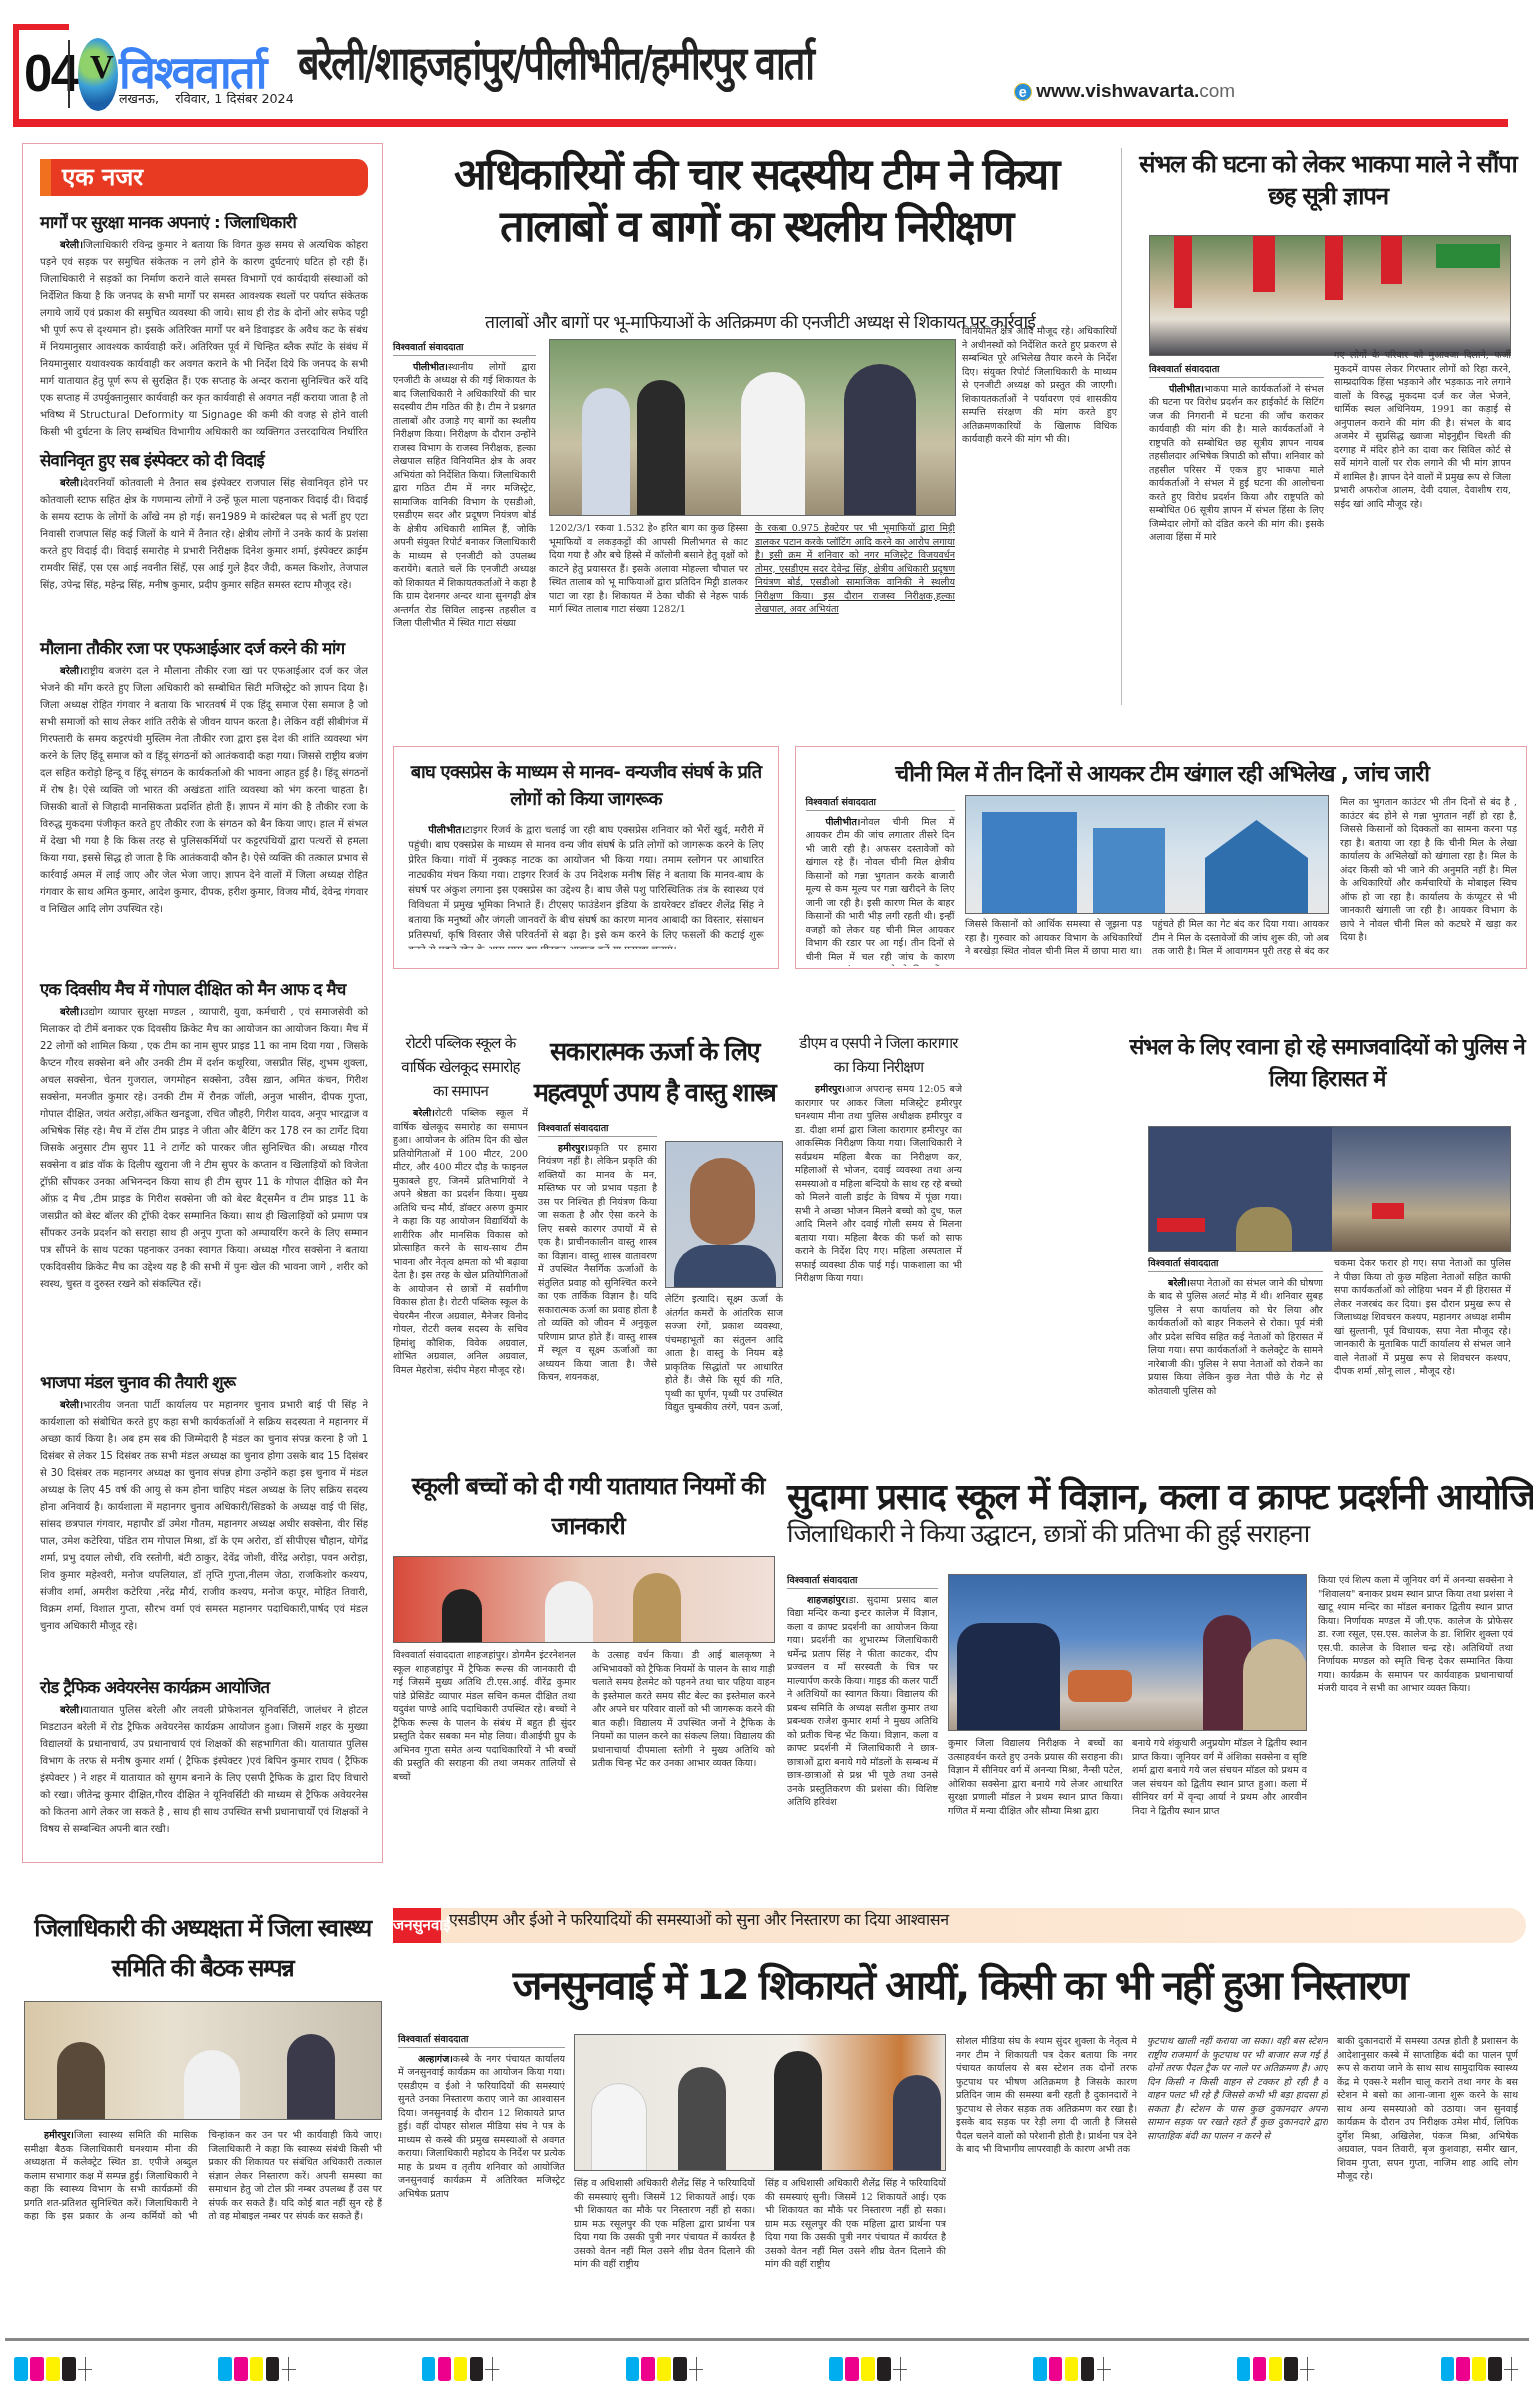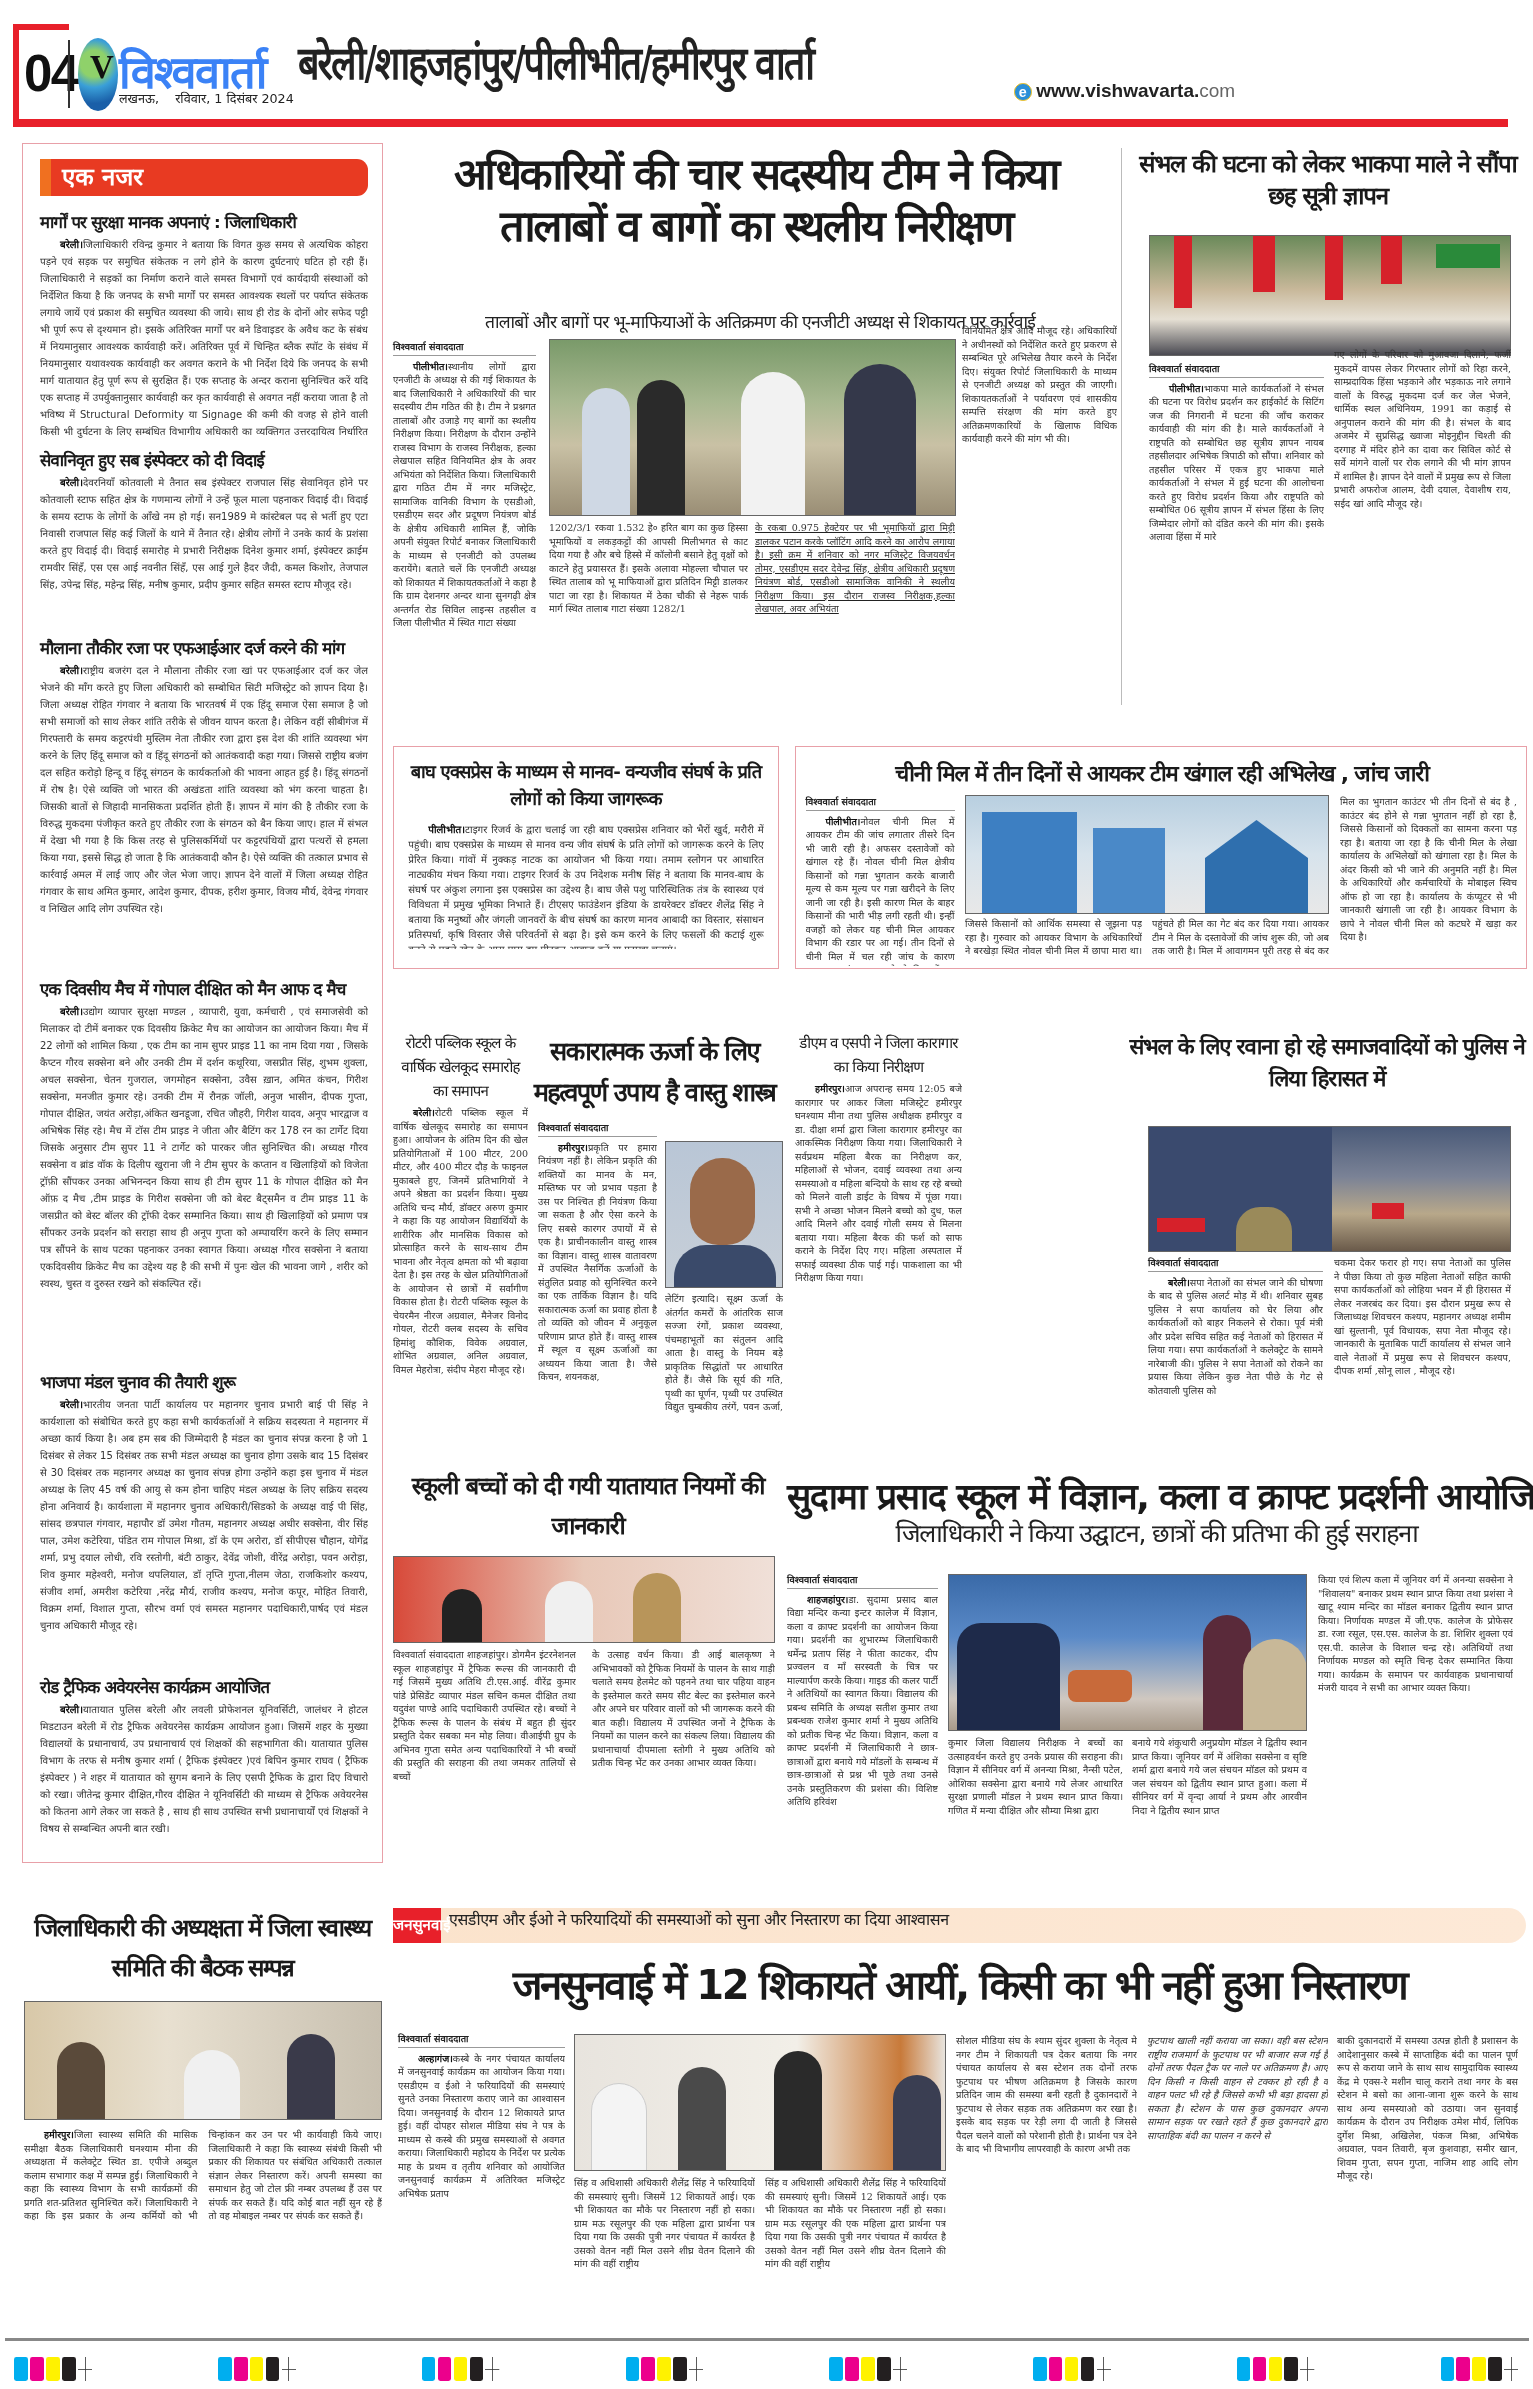--- a/index.html
+++ b/index.html
@@ -221,21 +221,21 @@
   <div style="position:absolute; left:393px; top:1648px; width:183px;">
     <p class="body-text" style="height:239px">विश्ववार्ता संवाददाता शाहजहांपुर। डोगमैन इंटरनेशनल स्कूल शाहजहांपुर में ट्रैफिक रूल्स की जानकारी दी गई जिसमें मुख्य अतिथि टी.एस.आई. वीरेंद्र कुमार पांडे प्रेसिडेंट व्यापार मंडल सचिन कमल दीक्षित तथा यदुवंश पाण्डे आदि पदाधिकारी उपस्थित रहे। बच्चों ने ट्रैफिक रूल्स के पालन के संबंध में बहुत ही सुंदर प्रस्तुति देकर सबका मन मोह लिया। वीआईपी ग्रुप के अभिनव गुप्ता समेत अन्य पदाधिकारियों ने भी बच्चों की प्रस्तुति की सराहना की तथा जमकर तालियों से बच्चों</p>
   </div>
   <div style="position:absolute; left:592px; top:1648px; width:183px;">
     <p class="body-text" style="height:239px">के उत्साह वर्धन किया। डी आई बालकृष्ण ने अभिभावकों को ट्रैफिक नियमों के पालन के साथ गाड़ी चलाते समय हेलमेट को पहनने तथा चार पहिया वाहन के इस्तेमाल करते समय सीट बेल्ट का इस्तेमाल करने और अपने घर परिवार वालों को भी जागरूक करने की बात कही। विद्यालय में उपस्थित जनों ने ट्रैफिक के नियमों का पालन करने का संकल्प लिया। विद्यालय की प्रधानाचार्या दीपमाला स्तोगी ने मुख्य अतिथि को प्रतीक चिन्ह भेंट कर उनका आभार व्यक्त किया।</p>
   </div>
 </article>
 
 <article>
   <h2 class="hd" style="position:absolute; left:787px; top:1471px; width:739px; font-size:36px; text-align:center; letter-spacing:-1.6px; white-space:nowrap;">सुदामा प्रसाद स्कूल में विज्ञान, कला व क्राफ्ट प्रदर्शनी आयोजित</h2>
-  <h3 style="position:absolute; left:787px; top:1515px; width:739px; font:25px 'DejaVu Sans', sans-serif; color:#222; text-align:center; letter-spacing:-1.2px; white-space:nowrap;">जिलाधिकारी ने किया उद्घाटन, छात्रों की प्रतिभा की हुई सराहना</h3>
+  <h3 style="position:absolute; left:787px; top:1515px; width:739px; font:25px 'DejaVu Sans', sans-serif; color:#222; letter-spacing:-1.2px; white-space:nowrap;">जिलाधिकारी ने किया उद्घाटन, छात्रों की प्रतिभा की हुई सराहना</h3>
   <div style="position:absolute; left:787px; top:1573px; width:151px;">
     <div class="byline">विश्ववार्ता संवाददाता</div>
     <p class="body-text" style="height:310px"><span class="lead">शाहजहांपुर।</span><span>डा. सुदामा प्रसाद बाल विद्या मन्दिर कन्या इन्टर कालेज में विज्ञान, कला व क्राफ्ट प्रदर्शनी का आयोजन किया गया। प्रदर्शनी का शुभारम्भ जिलाधिकारी धर्मेन्द्र प्रताप सिंह ने फीता काटकर, दीप प्रज्वलन व माँ सरस्वती के चित्र पर माल्यार्पण करके किया। गाइड की कलर पार्टी ने अतिथियों का स्वागत किया। विद्यालय की प्रबन्ध समिति के अध्यक्ष सतीश कुमार तथा प्रबन्धक राजेश कुमार शर्मा ने मुख्य अतिथि को प्रतीक चिन्ह भेंट किया। विज्ञान, कला व क्राफ्ट प्रदर्शनी में जिलाधिकारी ने छात्र-छात्राओं द्वारा बनाये गये मॉडलों के सम्बन्ध में छात्र-छात्राओं से प्रश्न भी पूछे तथा उनसे उनके प्रस्तुतिकरण की प्रशंसा की। विशिष्ट अतिथि हरिवंश</span></p>
   </div>
   <div class="photo" style="left:888px; top:1573px; width:207px; height:1.6px; border:none;"></div>
   <div class="photo" style="left:948px; top:1574px; width:359px; height:157px; background:linear-gradient(180deg,#3a6aa8 0%,#5a8ac8 40%,#d0c8c0 80%,#a89a8a 100%);">
     <div style="position:absolute; left:8px; top:48px; width:103px; height:110px; background:#1e2a4a; border-radius:24px 24px 0 0;"></div>
     <div style="position:absolute; left:119px; top:95px; width:64px; height:32px; background:#c86a3a; border-radius:8px;"></div>
     <div style="position:absolute; left:254px; top:40px; width:48px; height:118px; background:#5a2a3a; border-radius:24px 24px 0 0;"></div>
     <div style="position:absolute; left:294px; top:64px; width:64px; height:94px; background:#c8b898; border-radius:32px 32px 0 0;"></div>

